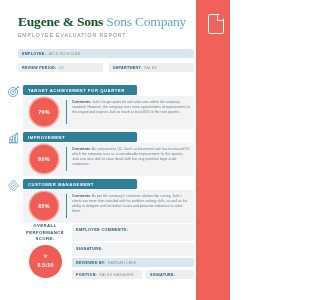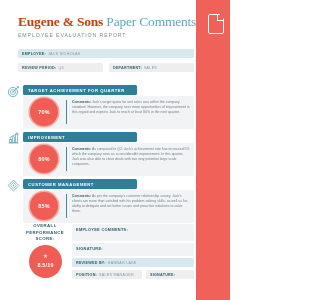--- a/index.html
+++ b/index.html
@@ -36,21 +36,21 @@
     width:6px;height:6px;border-left:1.4px solid #fff;border-bottom:1.4px solid #fff;
     box-sizing:border-box;
   }
 
   
   .header{position:absolute;left:18px;top:14px;width:176px;}
   .title{
     font-family:"Liberation Serif",serif;
     font-size:13.5px;line-height:15px;white-space:nowrap;letter-spacing:-0.2px;
   }
-  .title .b{color:#c2410c;font-weight:bold;}
+  .title .b{color:#14532d;font-weight:bold;}
   .title .l{color:#5fa8b8;font-weight:normal;}
   .subtitle{
     margin-top:3px;color:#7b8b91;font-size:5.2px;letter-spacing:0.9px;font-weight:normal;
   }
 
   
   .field{
     position:absolute;height:9px;border-radius:1.5px;
     display:flex;align-items:center;padding-left:4px;box-sizing:border-box;
     font-size:3.7px;letter-spacing:0.25px;white-space:nowrap;overflow:hidden;
@@ -123,21 +123,21 @@
 <div class="page">
 
   <div class="coral-band"></div>
   <div class="white-notch"></div>
   <div class="coral-strip-thin"></div>
   <div class="doc-icon"></div>
 
   <div class="header">
     <div class="title">
       <span class="b">Eugene &amp; Sons</span>
-      <span class="l">Paper Comments</span>
+      <span class="l">Sons Company</span>
     </div>
     <div class="subtitle">EMPLOYEE EVALUATION REPORT</div>
   </div>
 
   <div class="field f-blue" id="f-employee">
     <span class="lab">EMPLOYEE:</span>
     <span class="val">JACK NICHOLAS</span>
   </div>
   <div class="field f-grey" id="f-period">
     <span class="lab">REVIEW PERIOD:</span>

